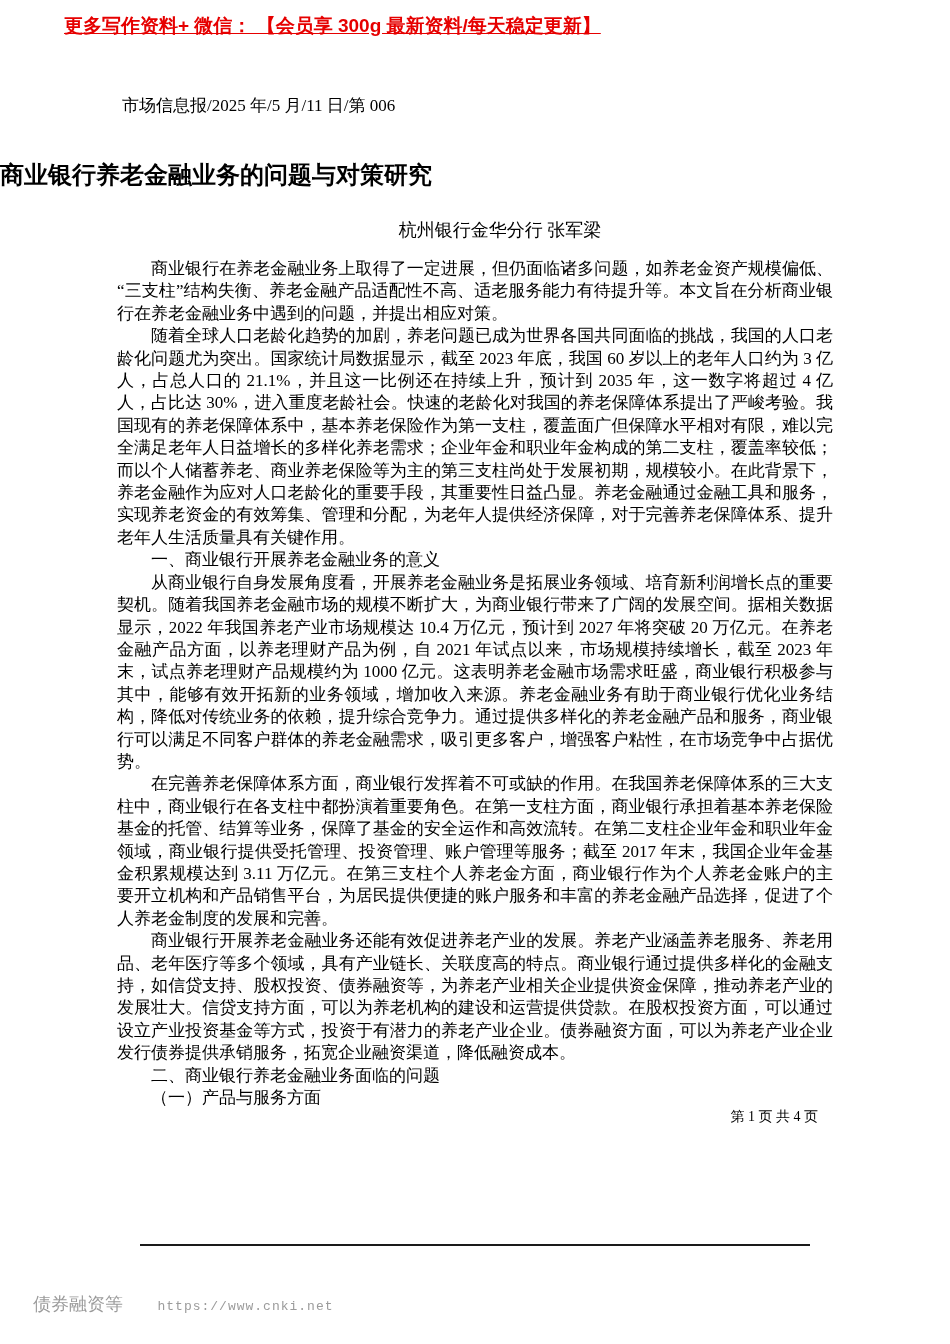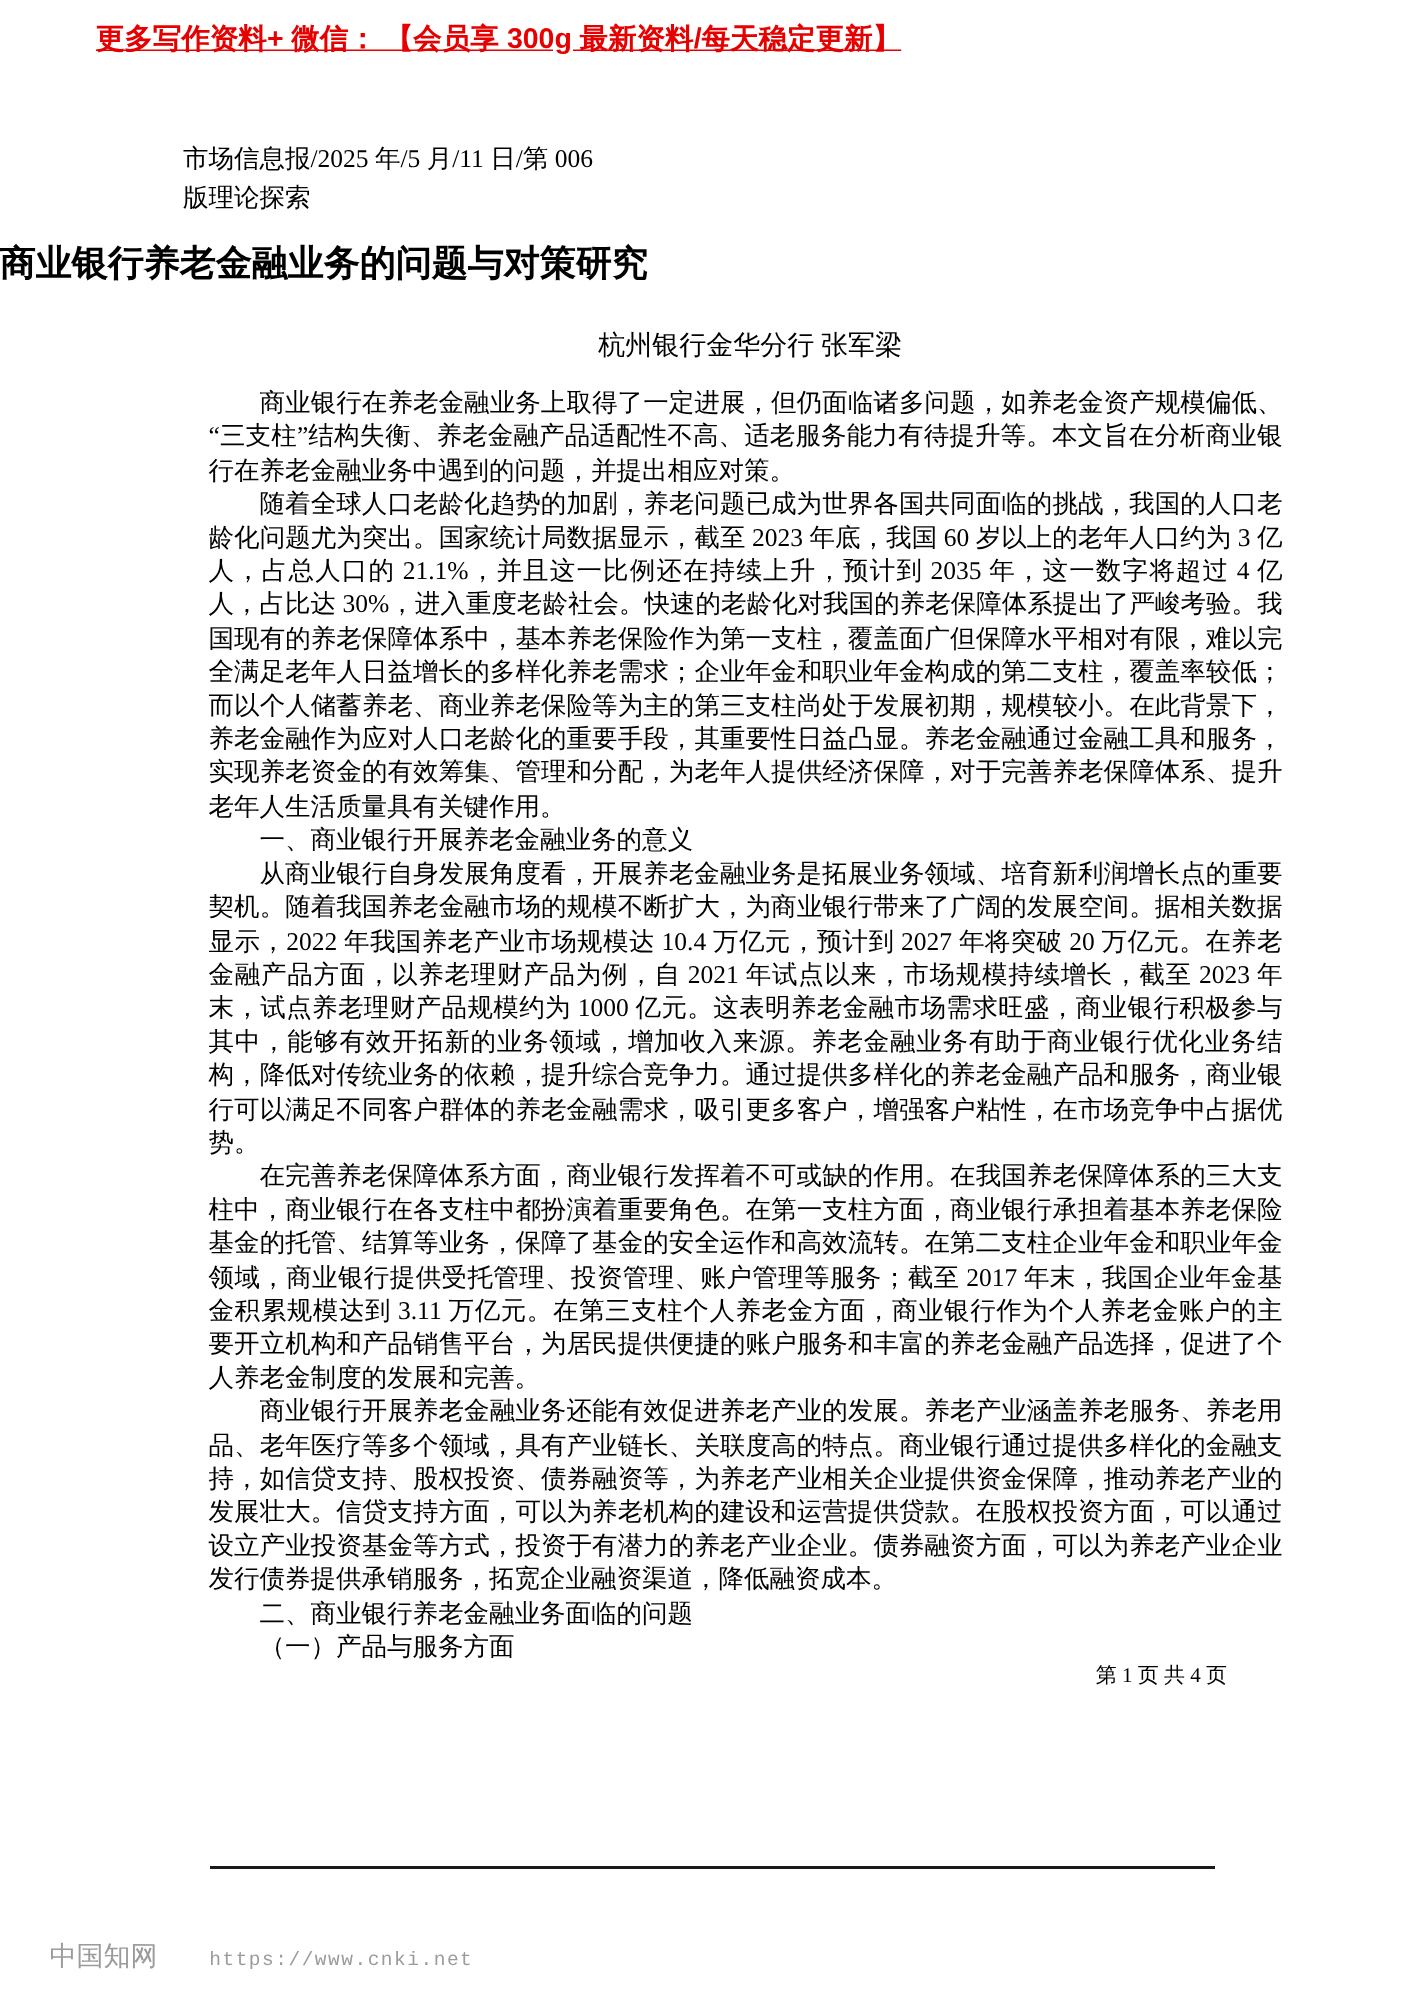--- a/index.html
+++ b/index.html
@@ -38,21 +38,20 @@
     text-align: center;
     font-size: 18px;
     padding-left: 25px;
   }
   .article-body {
     position: absolute; left: 117px; top: 258px; width: 716px;
     font-size: 17px;
     line-height: 22.4px;
     text-align: justify;
     text-justify: inter-ideograph;
-    margin-left: 22px;
   }
   .article-body p {
     margin: 0;
     text-indent: 2em;
   }
   .page-indicator {
     position: absolute; top: 1108px; right: 132px;
     font-size: 14px;
   }
   .footer-divider {
@@ -73,21 +72,20 @@
     letter-spacing: 1px;
   }
 </style>
 </head>
 <body>
 
 <div class="promo-banner">更多写作资料+ 微信： 【会员享 300g 最新资料/每天稳定更新】</div>
 
 <div class="source-header">
   <div>市场信息报/2025 年/5 月/11 日/第 006</div>
-  <div>版理论探索</div>
 </div>
 
 <h1 class="article-title">商业银行养老金融业务的问题与对策研究</h1>
 
 <div class="article-author">杭州银行金华分行  张军梁</div>
 
 <div class="article-body">
   <p>商业银行在养老金融业务上取得了一定进展，但仍面临诸多问题，如养老金资产规模偏低、“三支柱”结构失衡、养老金融产品适配性不高、适老服务能力有待提升等。本文旨在分析商业银行在养老金融业务中遇到的问题，并提出相应对策。</p>
   <p>随着全球人口老龄化趋势的加剧，养老问题已成为世界各国共同面临的挑战，我国的人口老龄化问题尤为突出。国家统计局数据显示，截至 2023 年底，我国 60 岁以上的老年人口约为 3 亿人，占总人口的 21.1%，并且这一比例还在持续上升，预计到 2035 年，这一数字将超过 4 亿人，占比达 30%，进入重度老龄社会。快速的老龄化对我国的养老保障体系提出了严峻考验。我国现有的养老保障体系中，基本养老保险作为第一支柱，覆盖面广但保障水平相对有限，难以完全满足老年人日益增长的多样化养老需求；企业年金和职业年金构成的第二支柱，覆盖率较低；而以个人储蓄养老、商业养老保险等为主的第三支柱尚处于发展初期，规模较小。在此背景下，养老金融作为应对人口老龄化的重要手段，其重要性日益凸显。养老金融通过金融工具和服务，实现养老资金的有效筹集、管理和分配，为老年人提供经济保障，对于完善养老保障体系、提升老年人生活质量具有关键作用。</p>
   <p>一、商业银行开展养老金融业务的意义</p>
@@ -96,15 +94,15 @@
   <p>商业银行开展养老金融业务还能有效促进养老产业的发展。养老产业涵盖养老服务、养老用品、老年医疗等多个领域，具有产业链长、关联度高的特点。商业银行通过提供多样化的金融支持，如信贷支持、股权投资、债券融资等，为养老产业相关企业提供资金保障，推动养老产业的发展壮大。信贷支持方面，可以为养老机构的建设和运营提供贷款。在股权投资方面，可以通过设立产业投资基金等方式，投资于有潜力的养老产业企业。债券融资方面，可以为养老产业企业发行债券提供承销服务，拓宽企业融资渠道，降低融资成本。</p>
   <p>二、商业银行养老金融业务面临的问题</p>
   <p>（一）产品与服务方面</p>
 </div>
 
 <div class="page-indicator">第 1 页 共 4 页</div>
 
 <div class="footer-divider"></div>
 
 <div class="cnki-watermark">
-  <span>中国知网</span>
+  <span>债券融资等</span>
   <span class="cnki-url">https://www.cnki.net</span>
 </div>
 
 </body></html>

